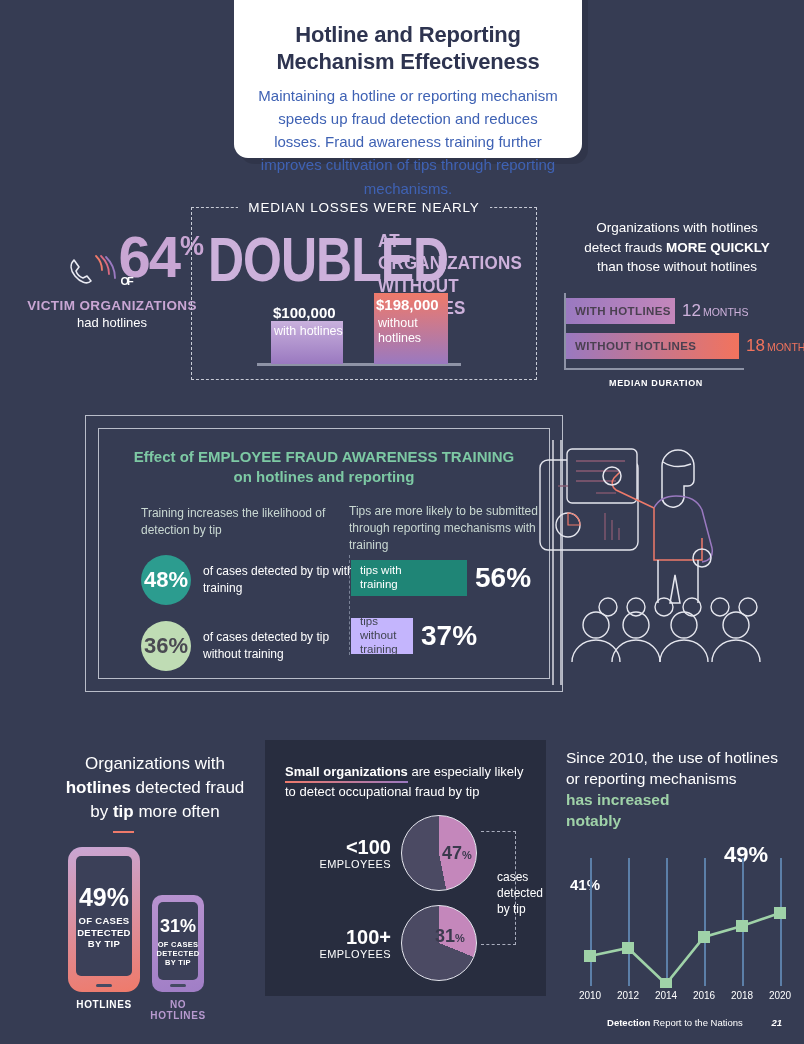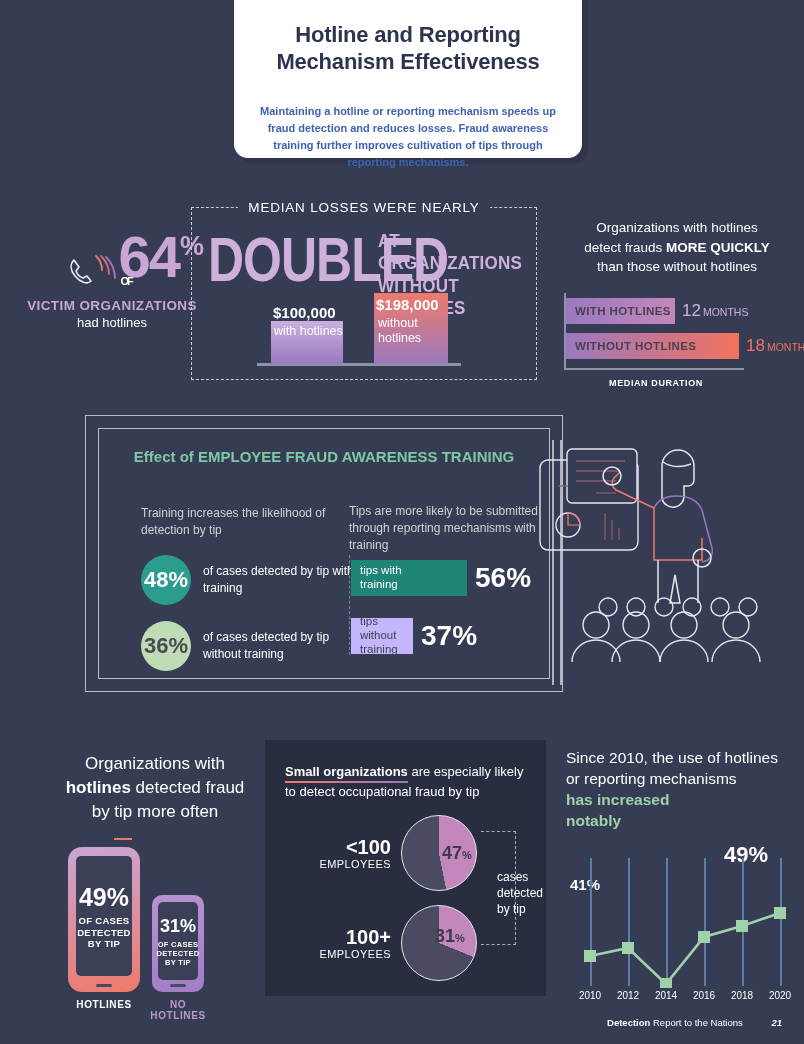--- a/index.html
+++ b/index.html
@@ -17,22 +17,22 @@
     position:absolute;left:234px;top:-18px;width:348px;height:176px;
     background:#ffffff;border-radius:14px;
     box-shadow:6px 6px 0 rgba(0,0,0,0.10);
     text-align:center;box-sizing:border-box;padding:26px 22px 0 22px;
   }
   #header-title{
     color:#2e3450;font-size:22px;font-weight:bold;line-height:1.22;
     letter-spacing:-0.2px;margin-top:14px;
   }
   #header-sub{
-    color:#3f62b4;font-size:11px;line-height:1.55;margin-top:27px;
-    font-weight:bold;
+    color:#3f62b4;font-size:15px;line-height:1.55;margin-top:8px;
+    font-weight:normal;
   }
 
   
   #hotline-stat{position:absolute;left:22px;top:230px;width:180px;text-align:center;}
   .hs-row{display:flex;align-items:flex-start;justify-content:flex-end;}
   #phone-icon{width:52px;height:48px;margin-top:18px;}
   #big64{
     font-size:58px;font-weight:bold;color:#c9a6d4;line-height:0.92;
     letter-spacing:-2px;display:flex;align-items:flex-start;
     font-family:"Liberation Sans Narrow","Liberation Sans",sans-serif;
@@ -146,21 +146,21 @@
   #tbar2 .fill{width:62px;background:#c4b5fd;}
   #tbar2 .fill span{color:#3f4450;}
 
   
   #presenter{position:absolute;left:520px;top:440px;width:280px;height:245px;}
 
   
   #phones-block{position:absolute;left:40px;top:752px;width:230px;text-align:center;}
   #phones-head{font-size:17px;line-height:1.4;color:#ffffff;}
   #phones-head b{font-weight:bold;}
-  #phones-head .tip{font-weight:normal;border-bottom:2.5px solid #ef7a6a;padding-bottom:17px;}
+  #phones-head .tip{font-weight:bold;border-bottom:2.5px solid #ef7a6a;padding-bottom:10px;}
   #phones-row{position:relative;height:185px;margin-top:16px;}
   .phone{position:absolute;border-radius:14px;box-sizing:border-box;}
   #phone-big{left:28px;top:8px;width:72px;height:145px;
     background:linear-gradient(170deg,#c9a6d4 0%,#ef7a6a 100%);padding:9px 8px 16px 8px;}
   #phone-sm{left:112px;top:56px;width:52px;height:97px;
     background:linear-gradient(170deg,#b893d0 0%,#a07ec6 100%);padding:7px 6px 12px 6px;border-radius:10px;}
   .phone-screen{background:#3b4058;width:100%;height:100%;border-radius:5px;
     display:flex;flex-direction:column;align-items:center;justify-content:center;}
   .phone-home{position:absolute;left:50%;transform:translateX(-50%);bottom:5px;
     width:16px;height:3.5px;border-radius:2px;background:#454b63;}
@@ -297,20 +297,21 @@
       </div>
     </div>
     <div id="median-dur">MEDIAN DURATION</div>
   </div>
 </div>
 
 <div id="training-outer">
   <div id="training-inner">
     <div id="training-title">
       <div>Effect of EMPLOYEE FRAUD AWARENESS TRAINING</div>
+      <div>on hotlines and reporting</div>
     </div>
     <div id="tr-left">
       <div class="tr-caption">Training increases the likelihood of detection by tip</div>
       <div class="circ-row">
         <div class="circ" id="circ48">48%</div>
         <div class="circ-text">of cases detected by tip with training</div>
       </div>
       <div class="circ-row">
         <div class="circ" id="circ36">36%</div>
         <div class="circ-text">of cases detected by tip without training</div>

